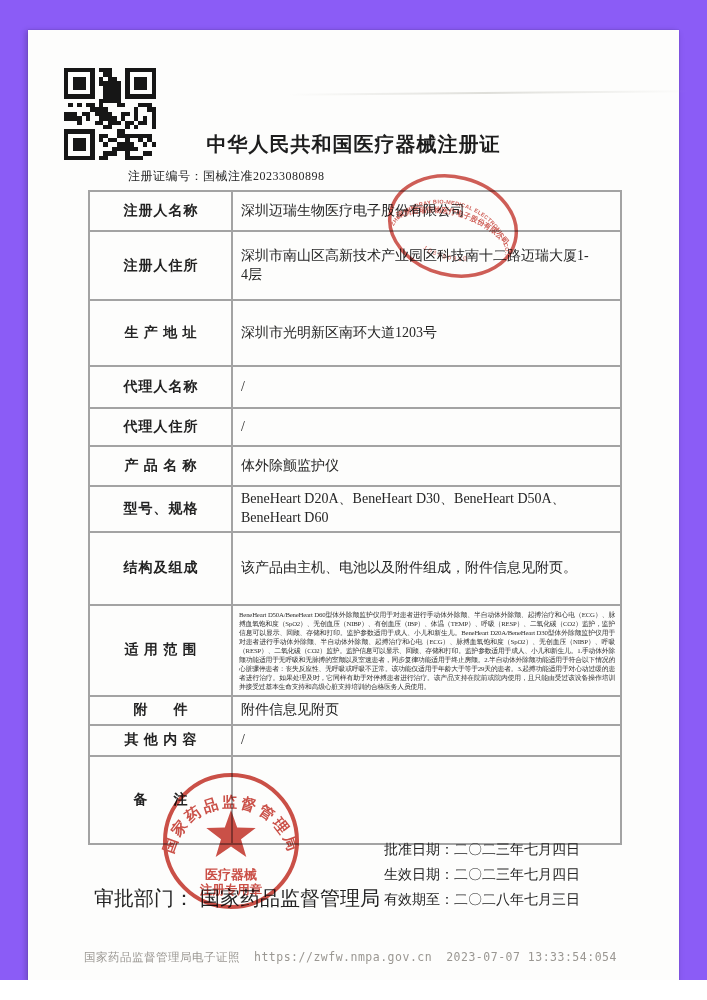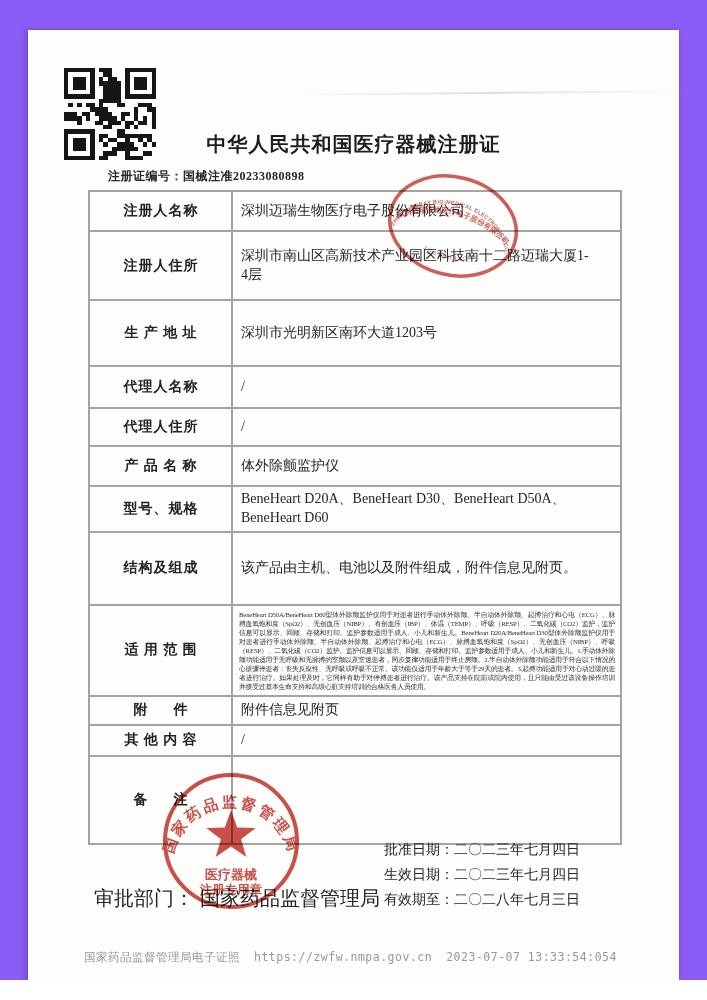--- a/index.html
+++ b/index.html
@@ -17,21 +17,21 @@
     position:absolute;left:260px;top:62px;width:400px;height:2px;
     background:linear-gradient(to right, rgba(195,195,190,0), rgba(205,205,198,.65), rgba(195,195,190,0));
     transform:rotate(-0.5deg);
   }
   .qr{position:absolute;left:36px;top:38px;width:92px;height:92px;}
   .title{
     position:absolute;left:0;right:0;top:101px;margin:0;text-align:center;
     font-family:"Liberation Sans", sans-serif;font-weight:bold;
     font-size:20px;letter-spacing:1px;color:#1d1d1d;
   }
-  .cert-no{position:absolute;left:80px;top:138px;font-size:12px;color:#262626;letter-spacing:.5px;font-weight:bold;}
+  .cert-no{position:absolute;left:100px;top:138px;font-size:12px;color:#262626;letter-spacing:.5px;}
   .cert-table{
     position:absolute;left:60px;top:160px;width:534px;
     border-collapse:collapse;table-layout:fixed;
     border:1.5px solid #3a3a3a;
   }
   .cert-table td{border:2px solid #a3a3a3;vertical-align:middle;}
   td.lbl{
     width:139px;text-align:center;
     font-family:"Liberation Sans", sans-serif;font-weight:bold;
     font-size:14px;color:#232323;

